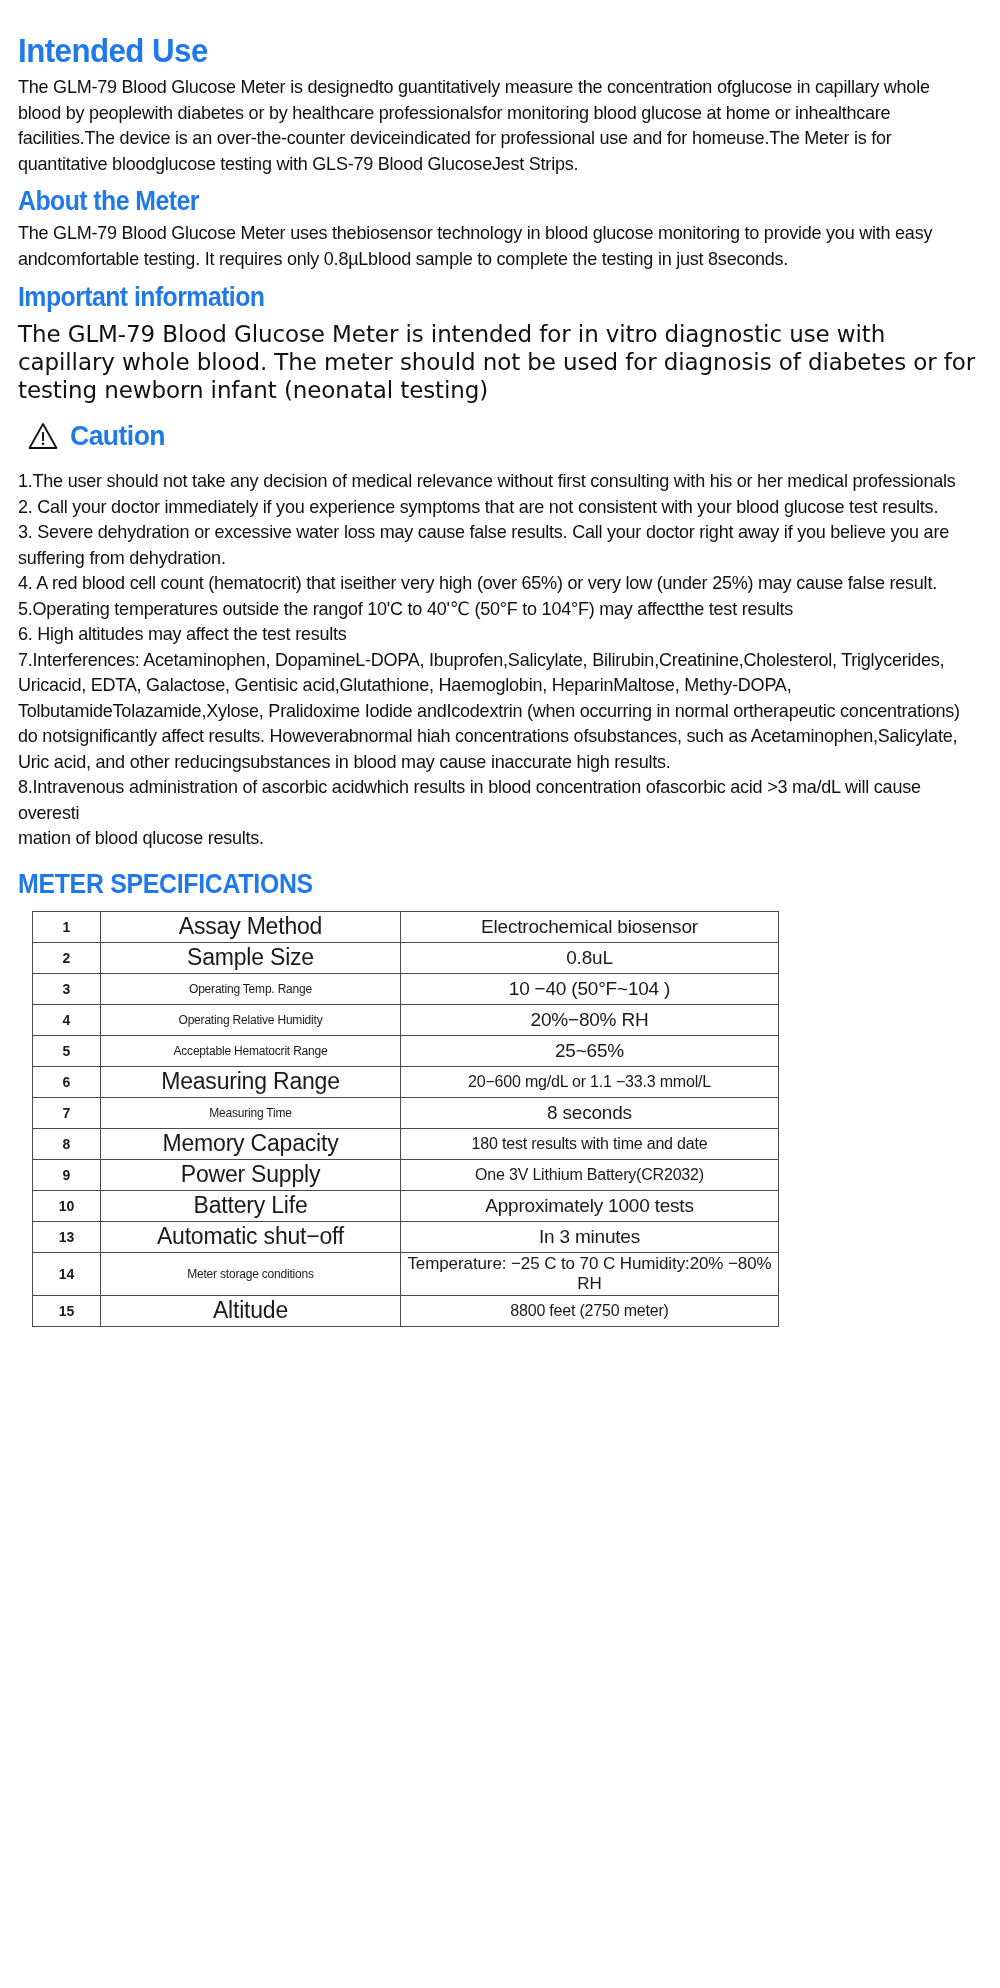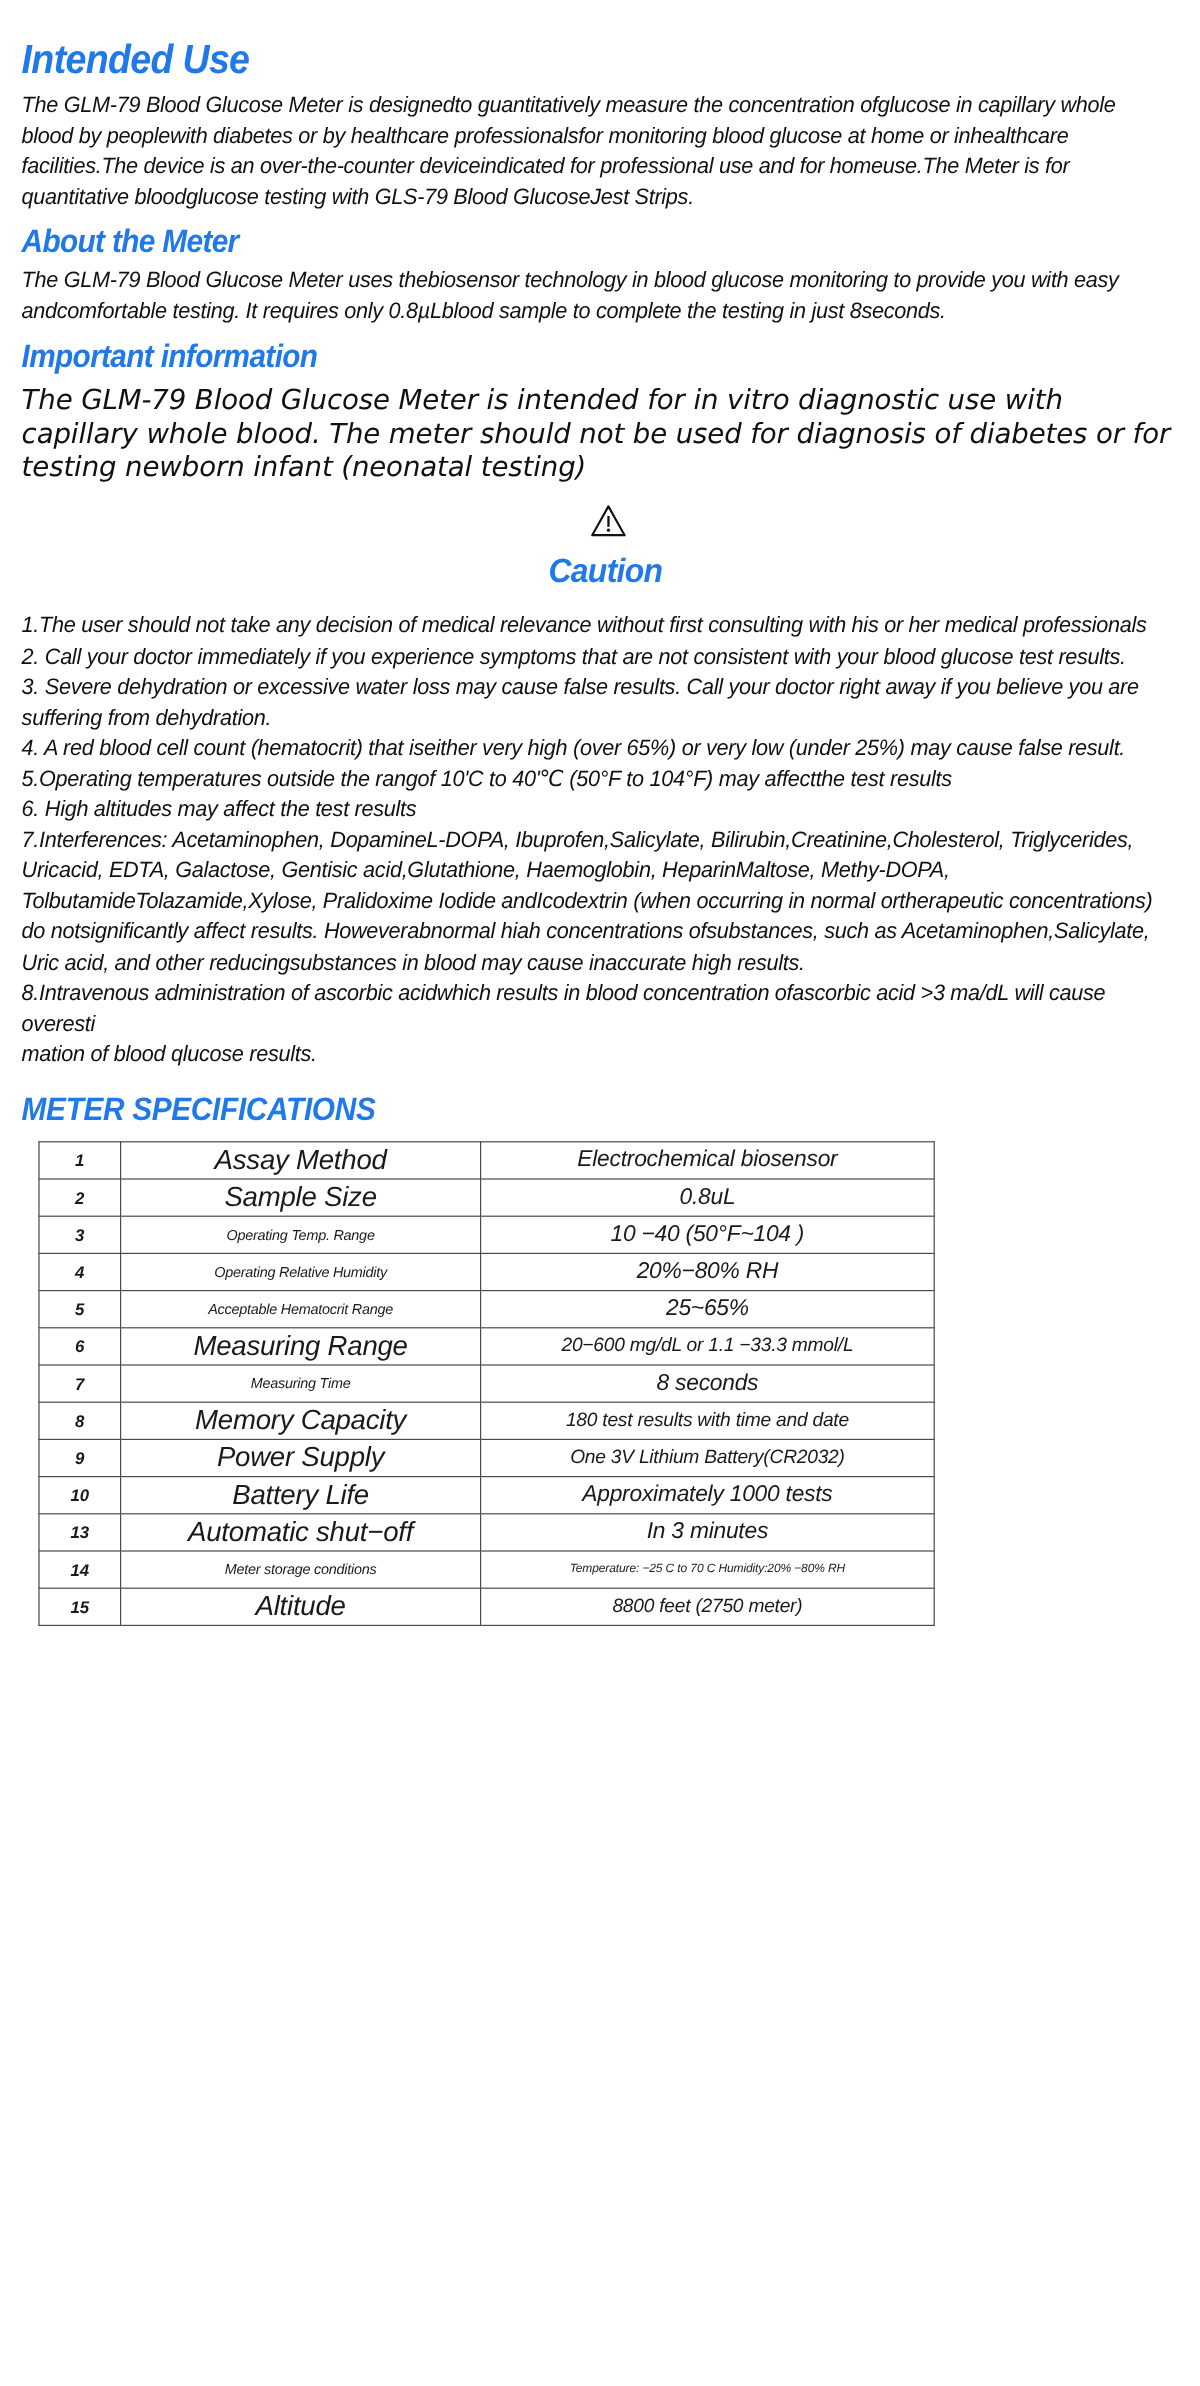--- a/index.html
+++ b/index.html
@@ -19,21 +19,20 @@
   .page {
     position: relative;
     width: 1000px;
     min-height: 1988px;
     padding: 0;
     box-sizing: border-box;
   }
 
   .inner {
     padding: 30px 14px 8px 18px;
-    font-style: italic;
   }
 
   
   h1.section-heading,
   h2.section-heading {
     color: #2079e8;
     font-family: "Liberation Sans", "DejaVu Sans", sans-serif;
     font-weight: bold;
     margin: 0;
     letter-spacing: -0.6px;
@@ -62,21 +61,20 @@
     margin: 16px 0 10px 0;
     letter-spacing: -0.3px;
   }
 
   
   .caution-row {
     display: flex;
     align-items: center;
     gap: 12px;
     margin: 16px 0 16px 10px;
-    flex-direction: column;
   }
   .warn-icon {
     display: block;
     width: 30px;
     height: 28px;
     flex: 0 0 auto;
   }
   h2.heading-caution {
     font-size: 28px;
     line-height: 32px;
@@ -144,21 +142,21 @@
     font-size: 23px;
     letter-spacing: -0.2px;
   }
   td.cell-label.sm { font-size: 12px; }
   td.cell-value {
     font-size: 19px;
     letter-spacing: -0.2px;
   }
   td.cell-value.sm  { font-size: 16px; }
   td.cell-value.xs  { font-size: 13.5px; }
-  td.cell-value.tiny{ font-size: 10px; letter-spacing: -0.1px; }
+  td.cell-value.tiny{ font-size: 17px; letter-spacing: -0.1px; }
 </style>
 </head>
 <body>
 
 <div class="page">
   <div class="inner">
 
     <h1 class="section-heading heading-intended">Intended Use</h1>
     <p class="body-narrow">The GLM-79 Blood Glucose Meter is designedto guantitatively measure the concentration ofglucose in capillary whole blood by peoplewith diabetes or by healthcare professionalsfor monitoring blood glucose at home or inhealthcare facilities.The device is an over-the-counter deviceindicated for professional use and for homeuse.The Meter is for quantitative bloodglucose testing with GLS-79 Blood GlucoseJest Strips.</p>
 

